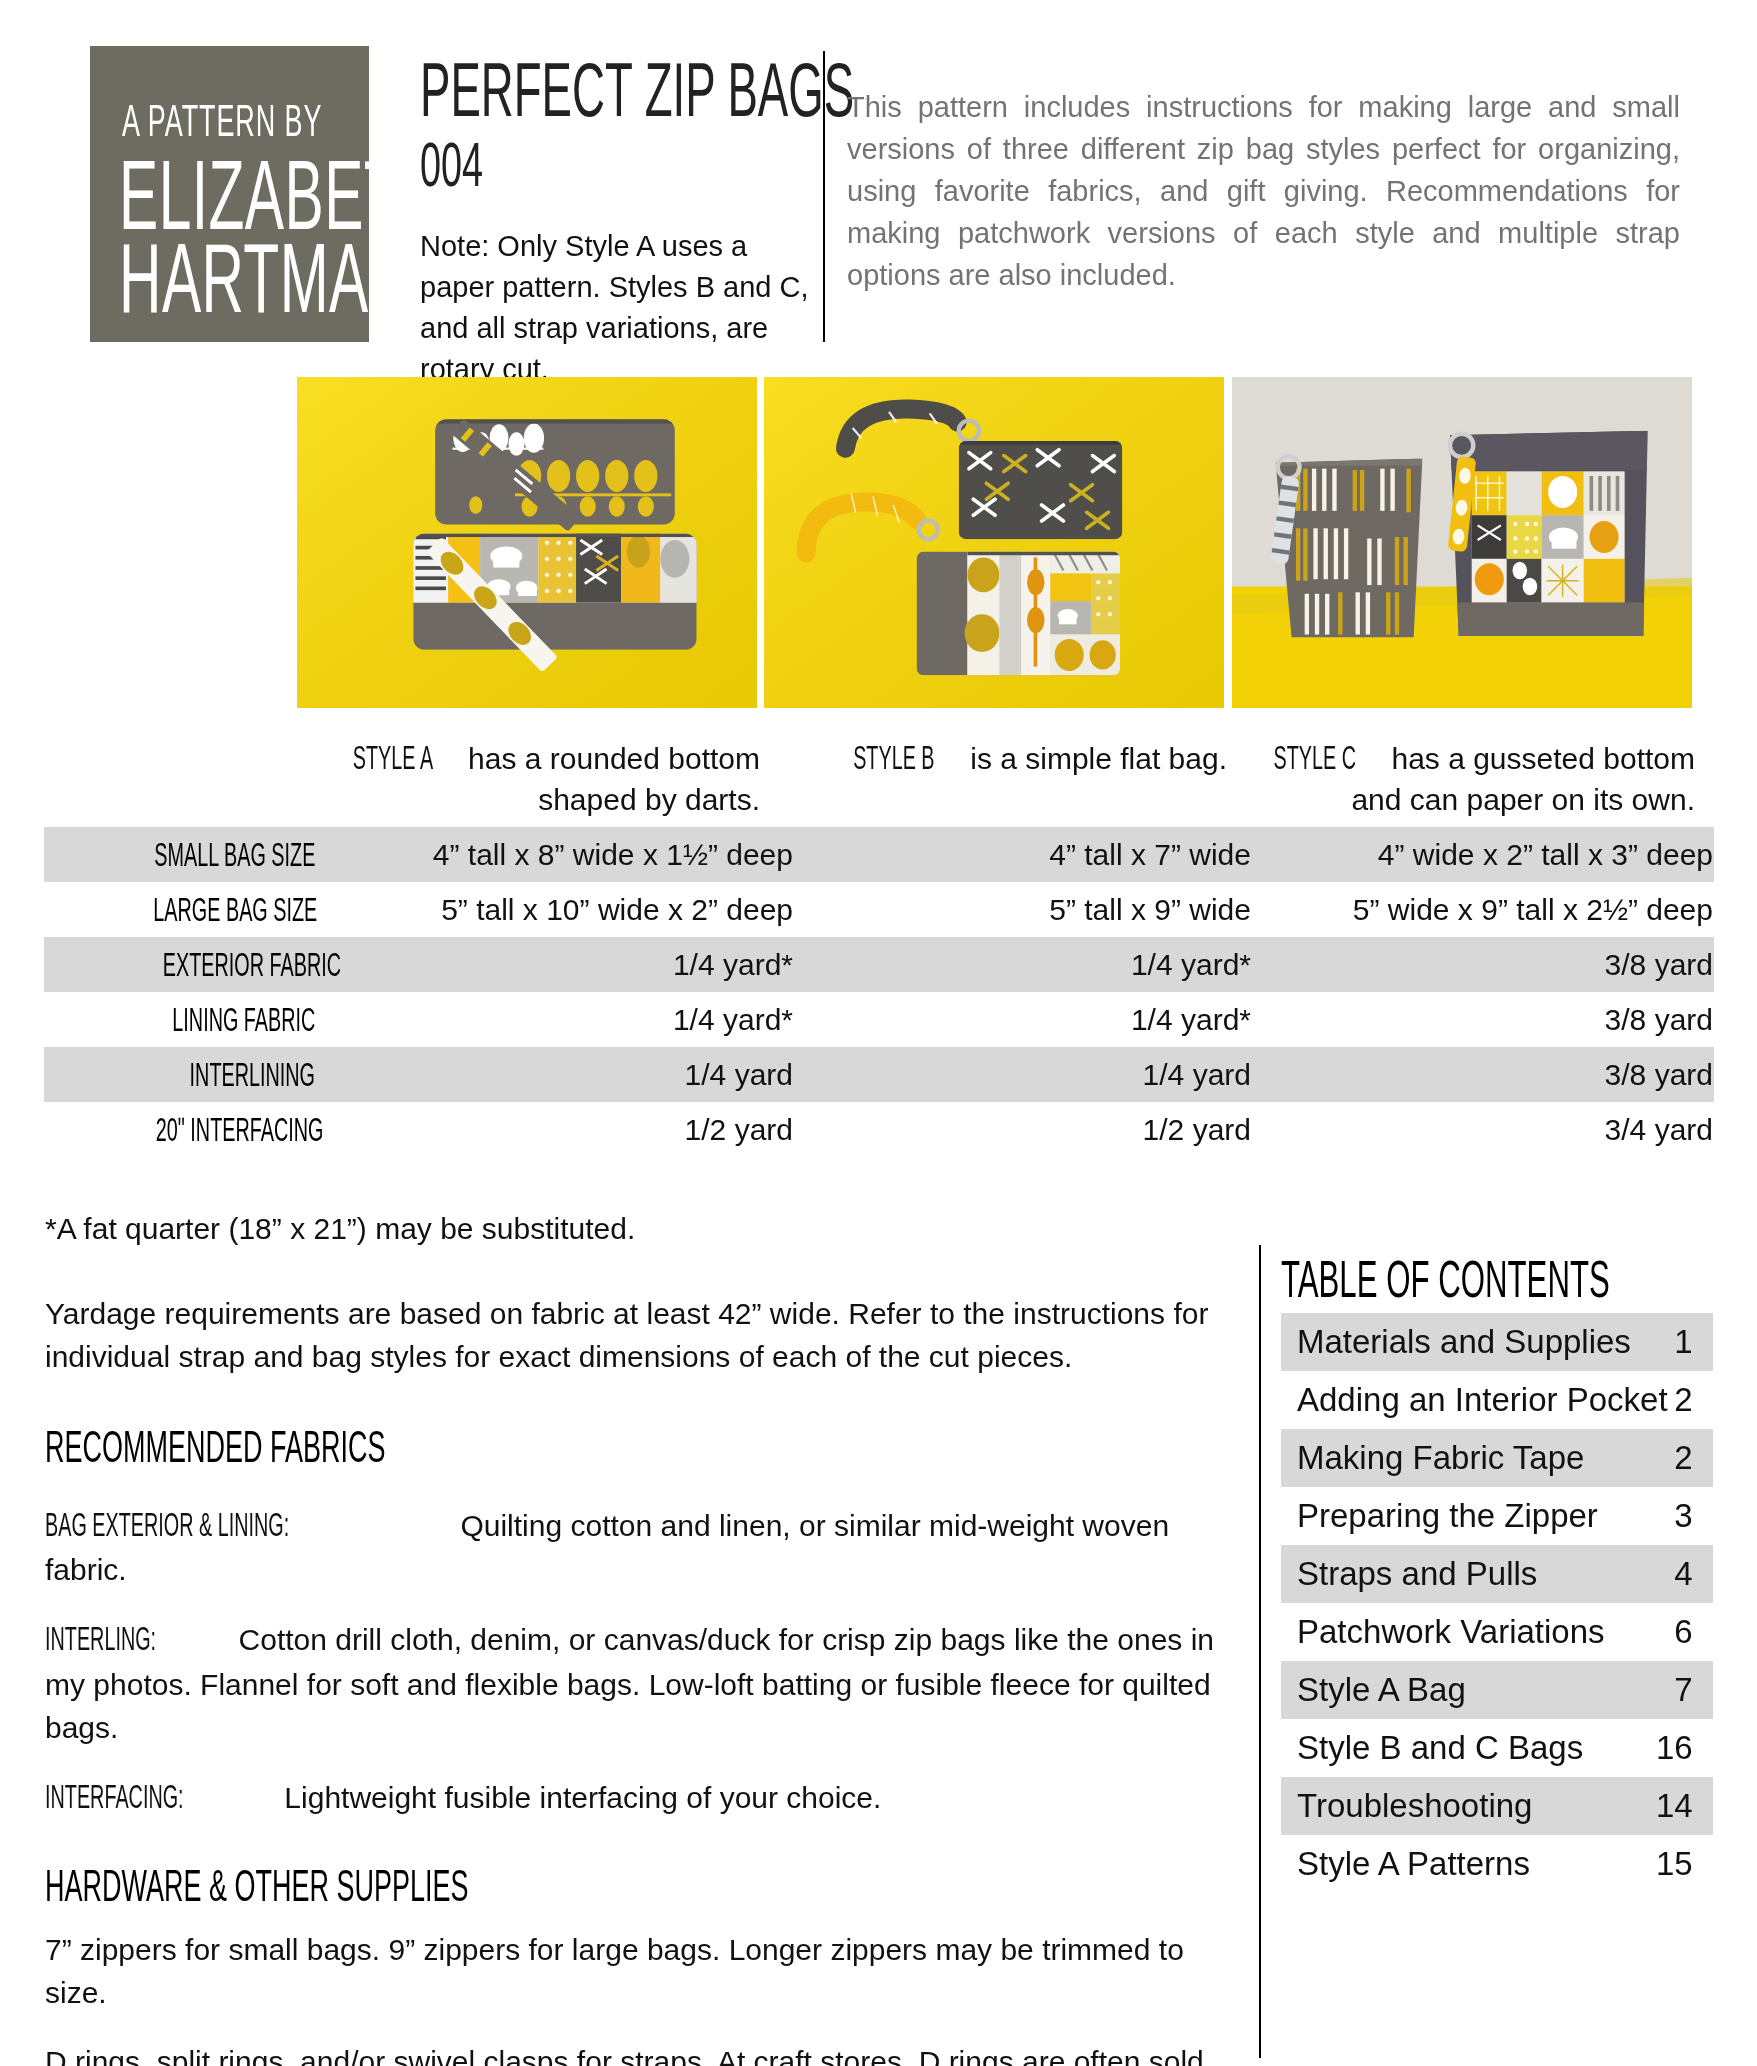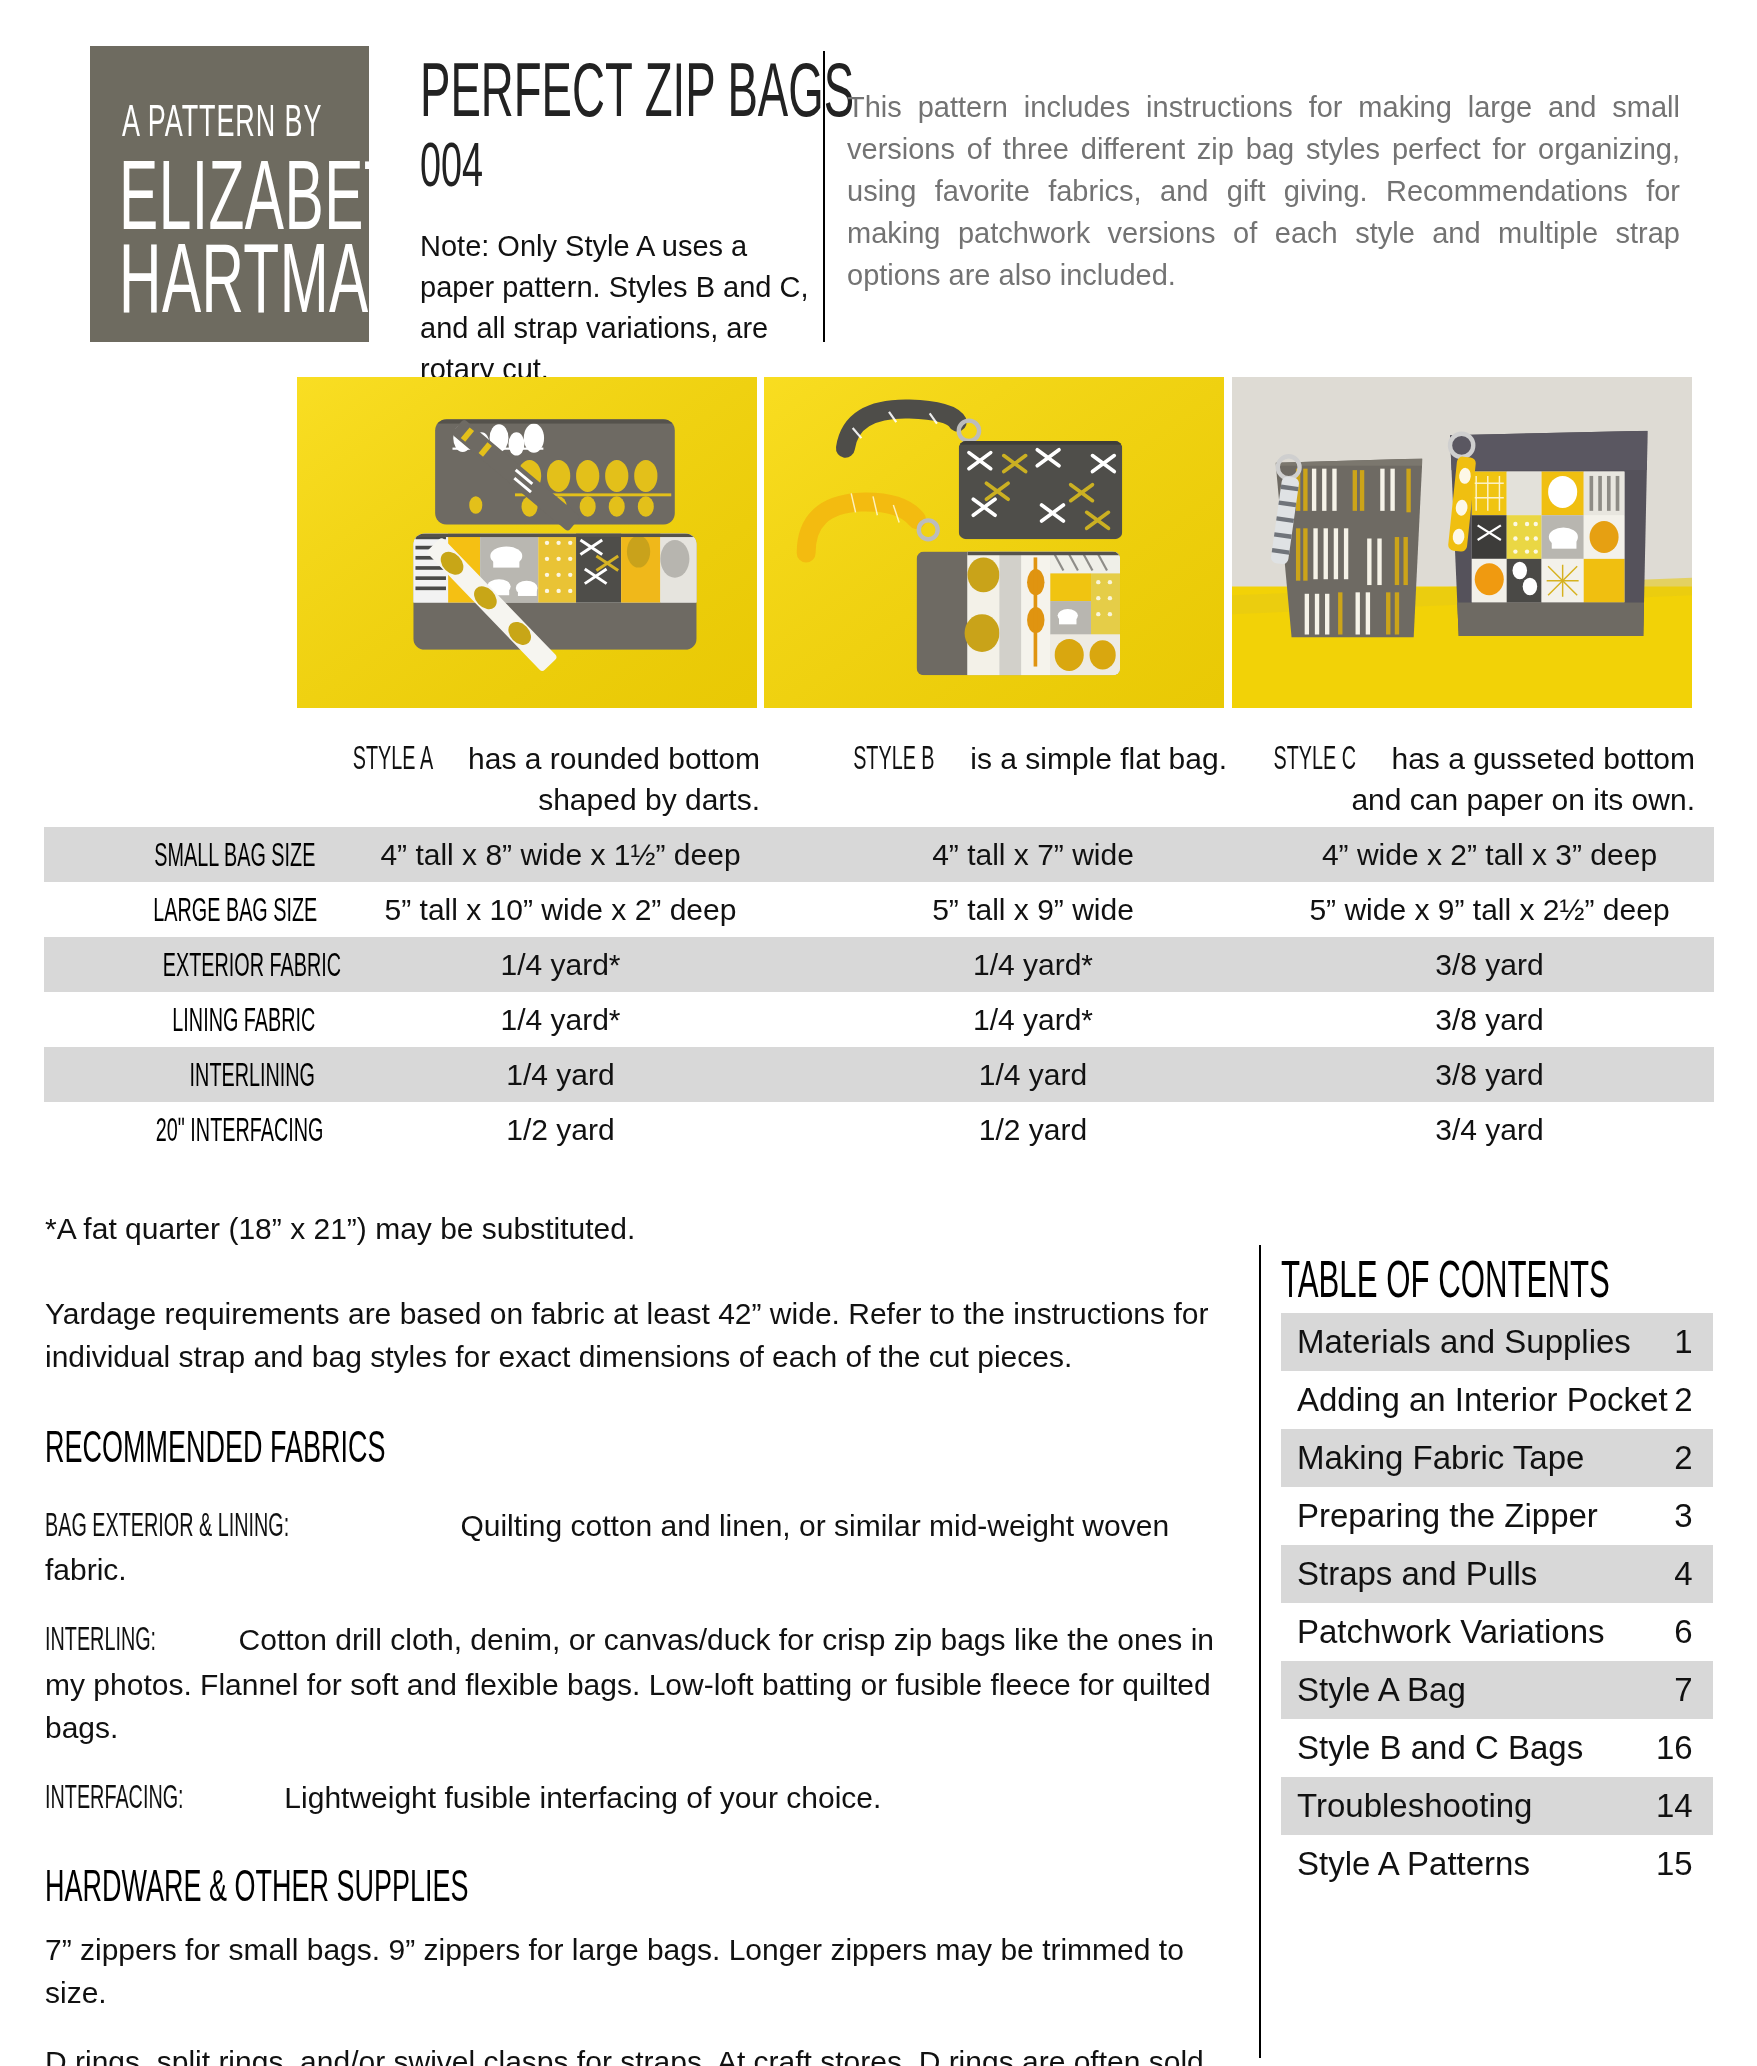--- a/index.html
+++ b/index.html
@@ -84,21 +84,21 @@
   #spec-table{position:absolute;left:44px;top:827px;width:1670px;}
   .srow{position:relative;height:55px;}
   .srow.shaded{background:#d8d8d8;padding-left:20px;}
   .srow .lbl{
     position:absolute;left:0;width:271px;top:50%;transform:translateY(-50%);
     text-align:right;
   }
   .srow .lbl .cond{ font-size:33px; }
   .srow .cell{
     position:absolute;top:50%;transform:translateY(-50%);
-    text-align:center;font-size:30px;color:#111;
+    text-align:right;font-size:30px;color:#111;
   }
   .srow .c1{left:284px;width:465px;}
   .srow .c2{left:771px;width:436px;}
   .srow .c3{left:1222px;width:447px;}
 
   
   #left-col{position:absolute;left:45px;top:1207px;width:1185px;}
   #left-col p{margin:0;}
   .para{font-size:30px;line-height:1.45;color:#111;}
   .sec-head{margin-top:42px;}

